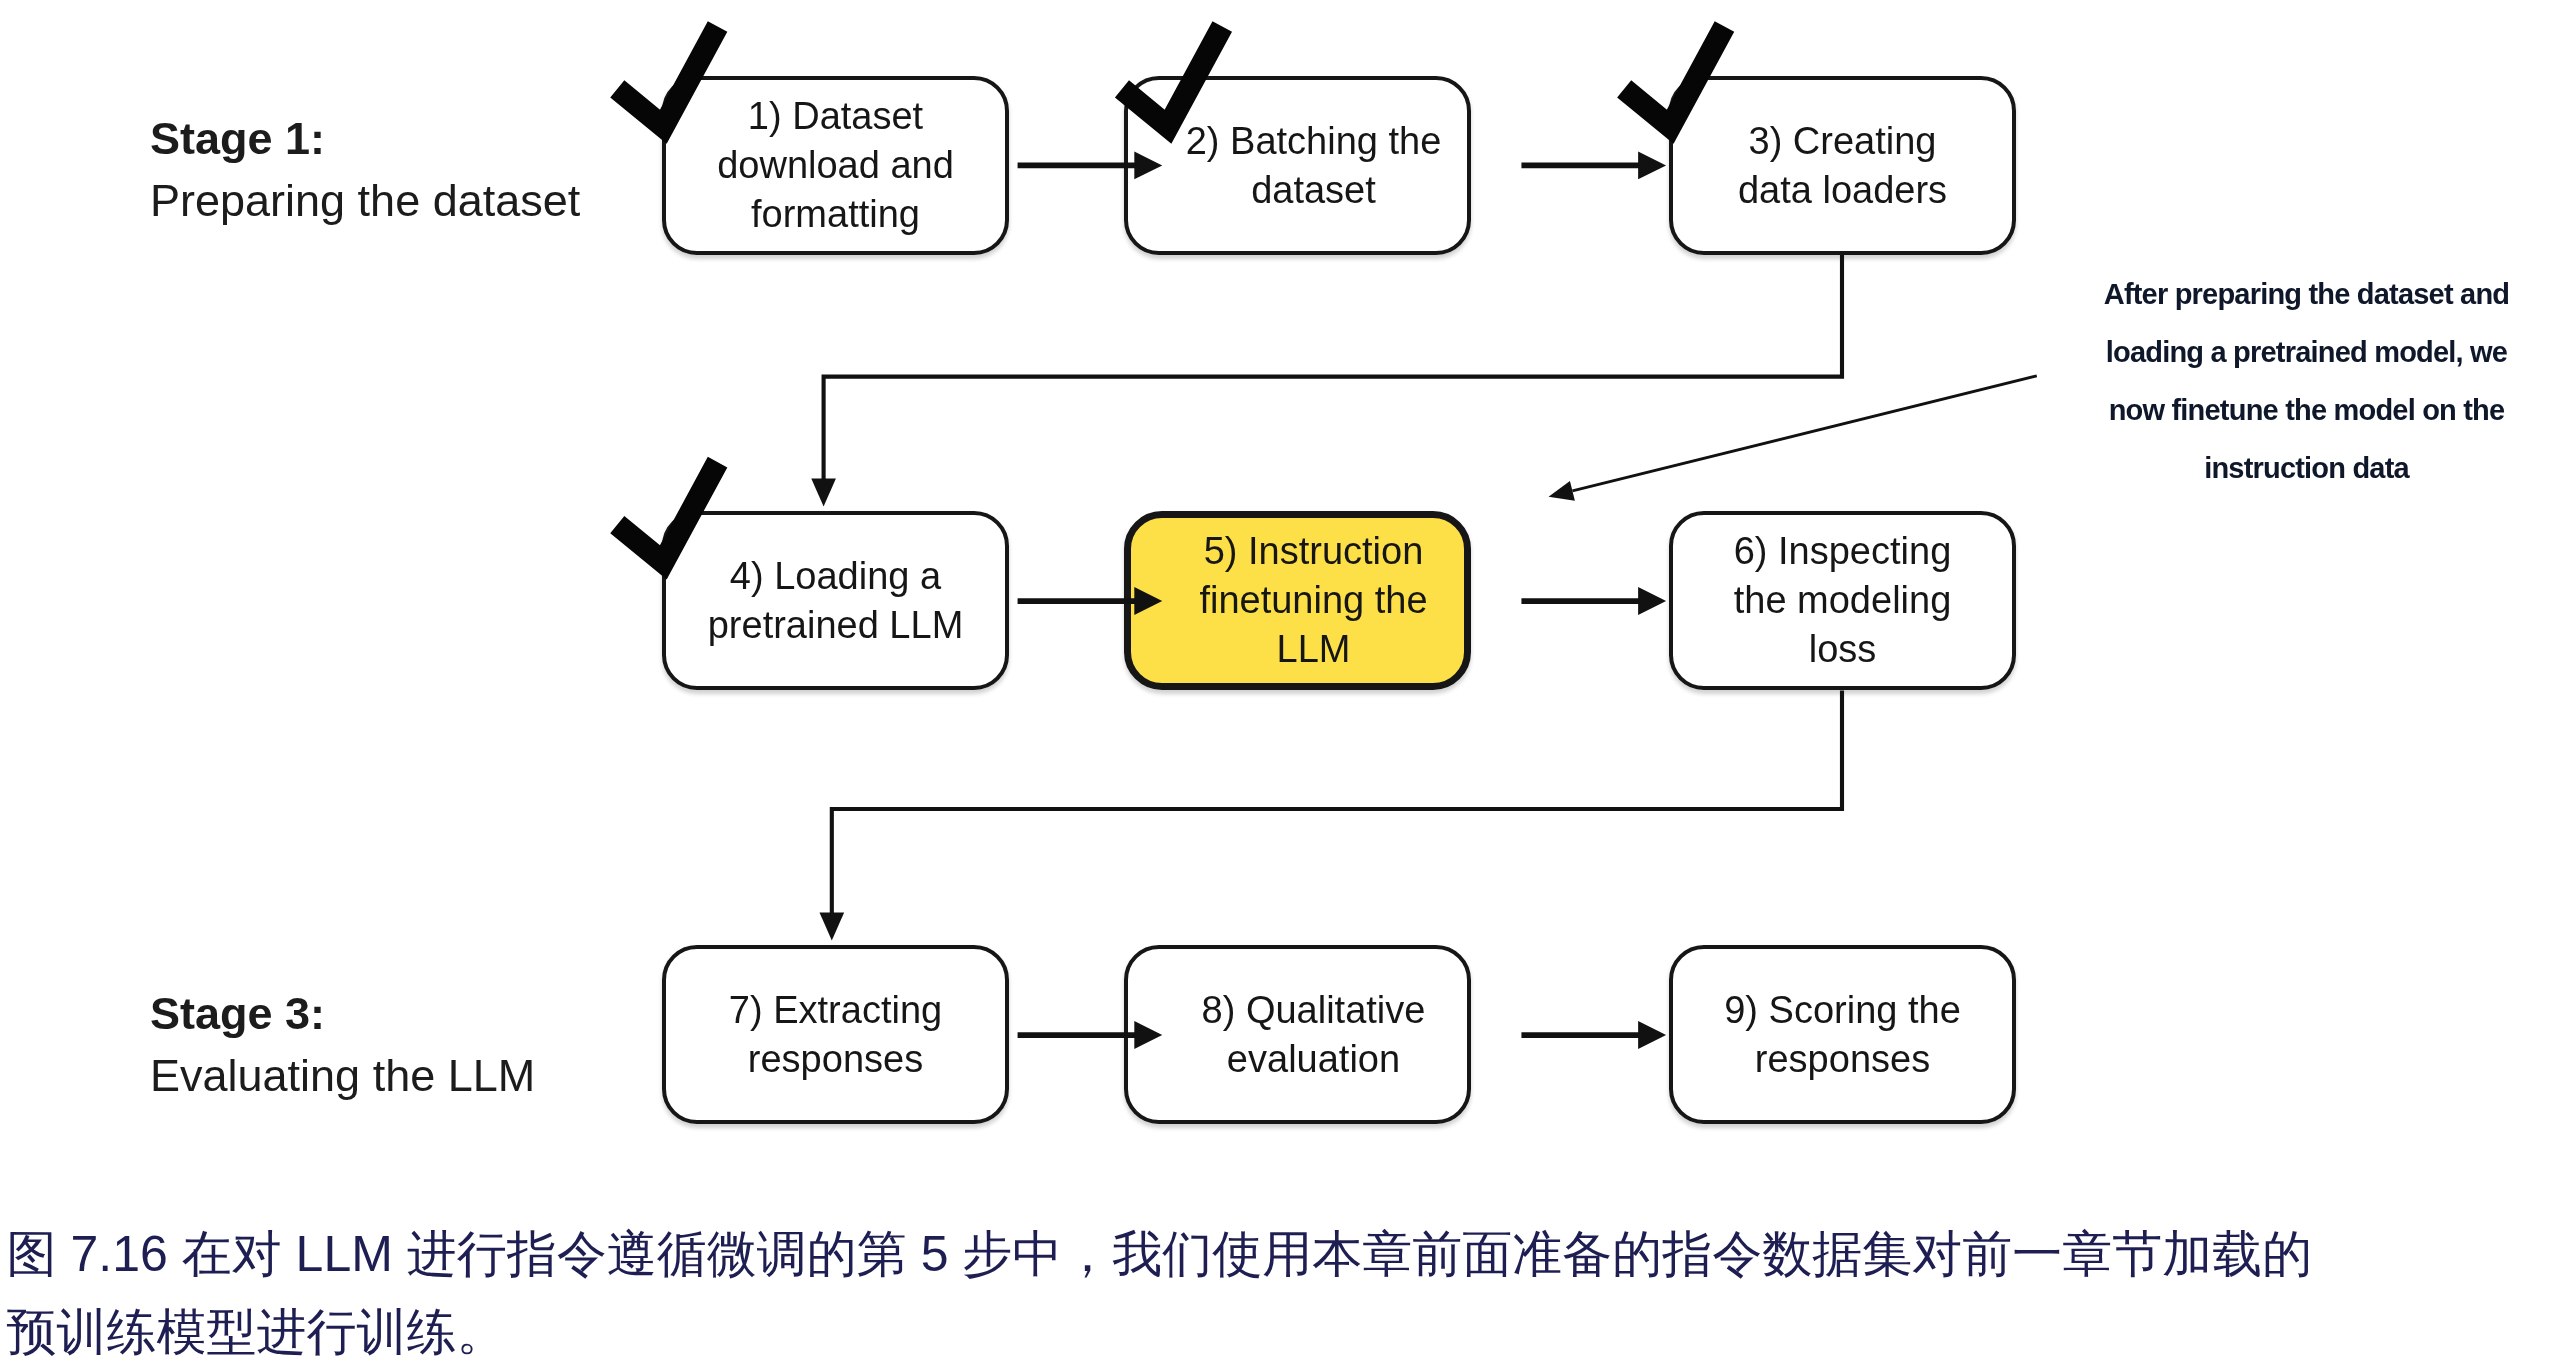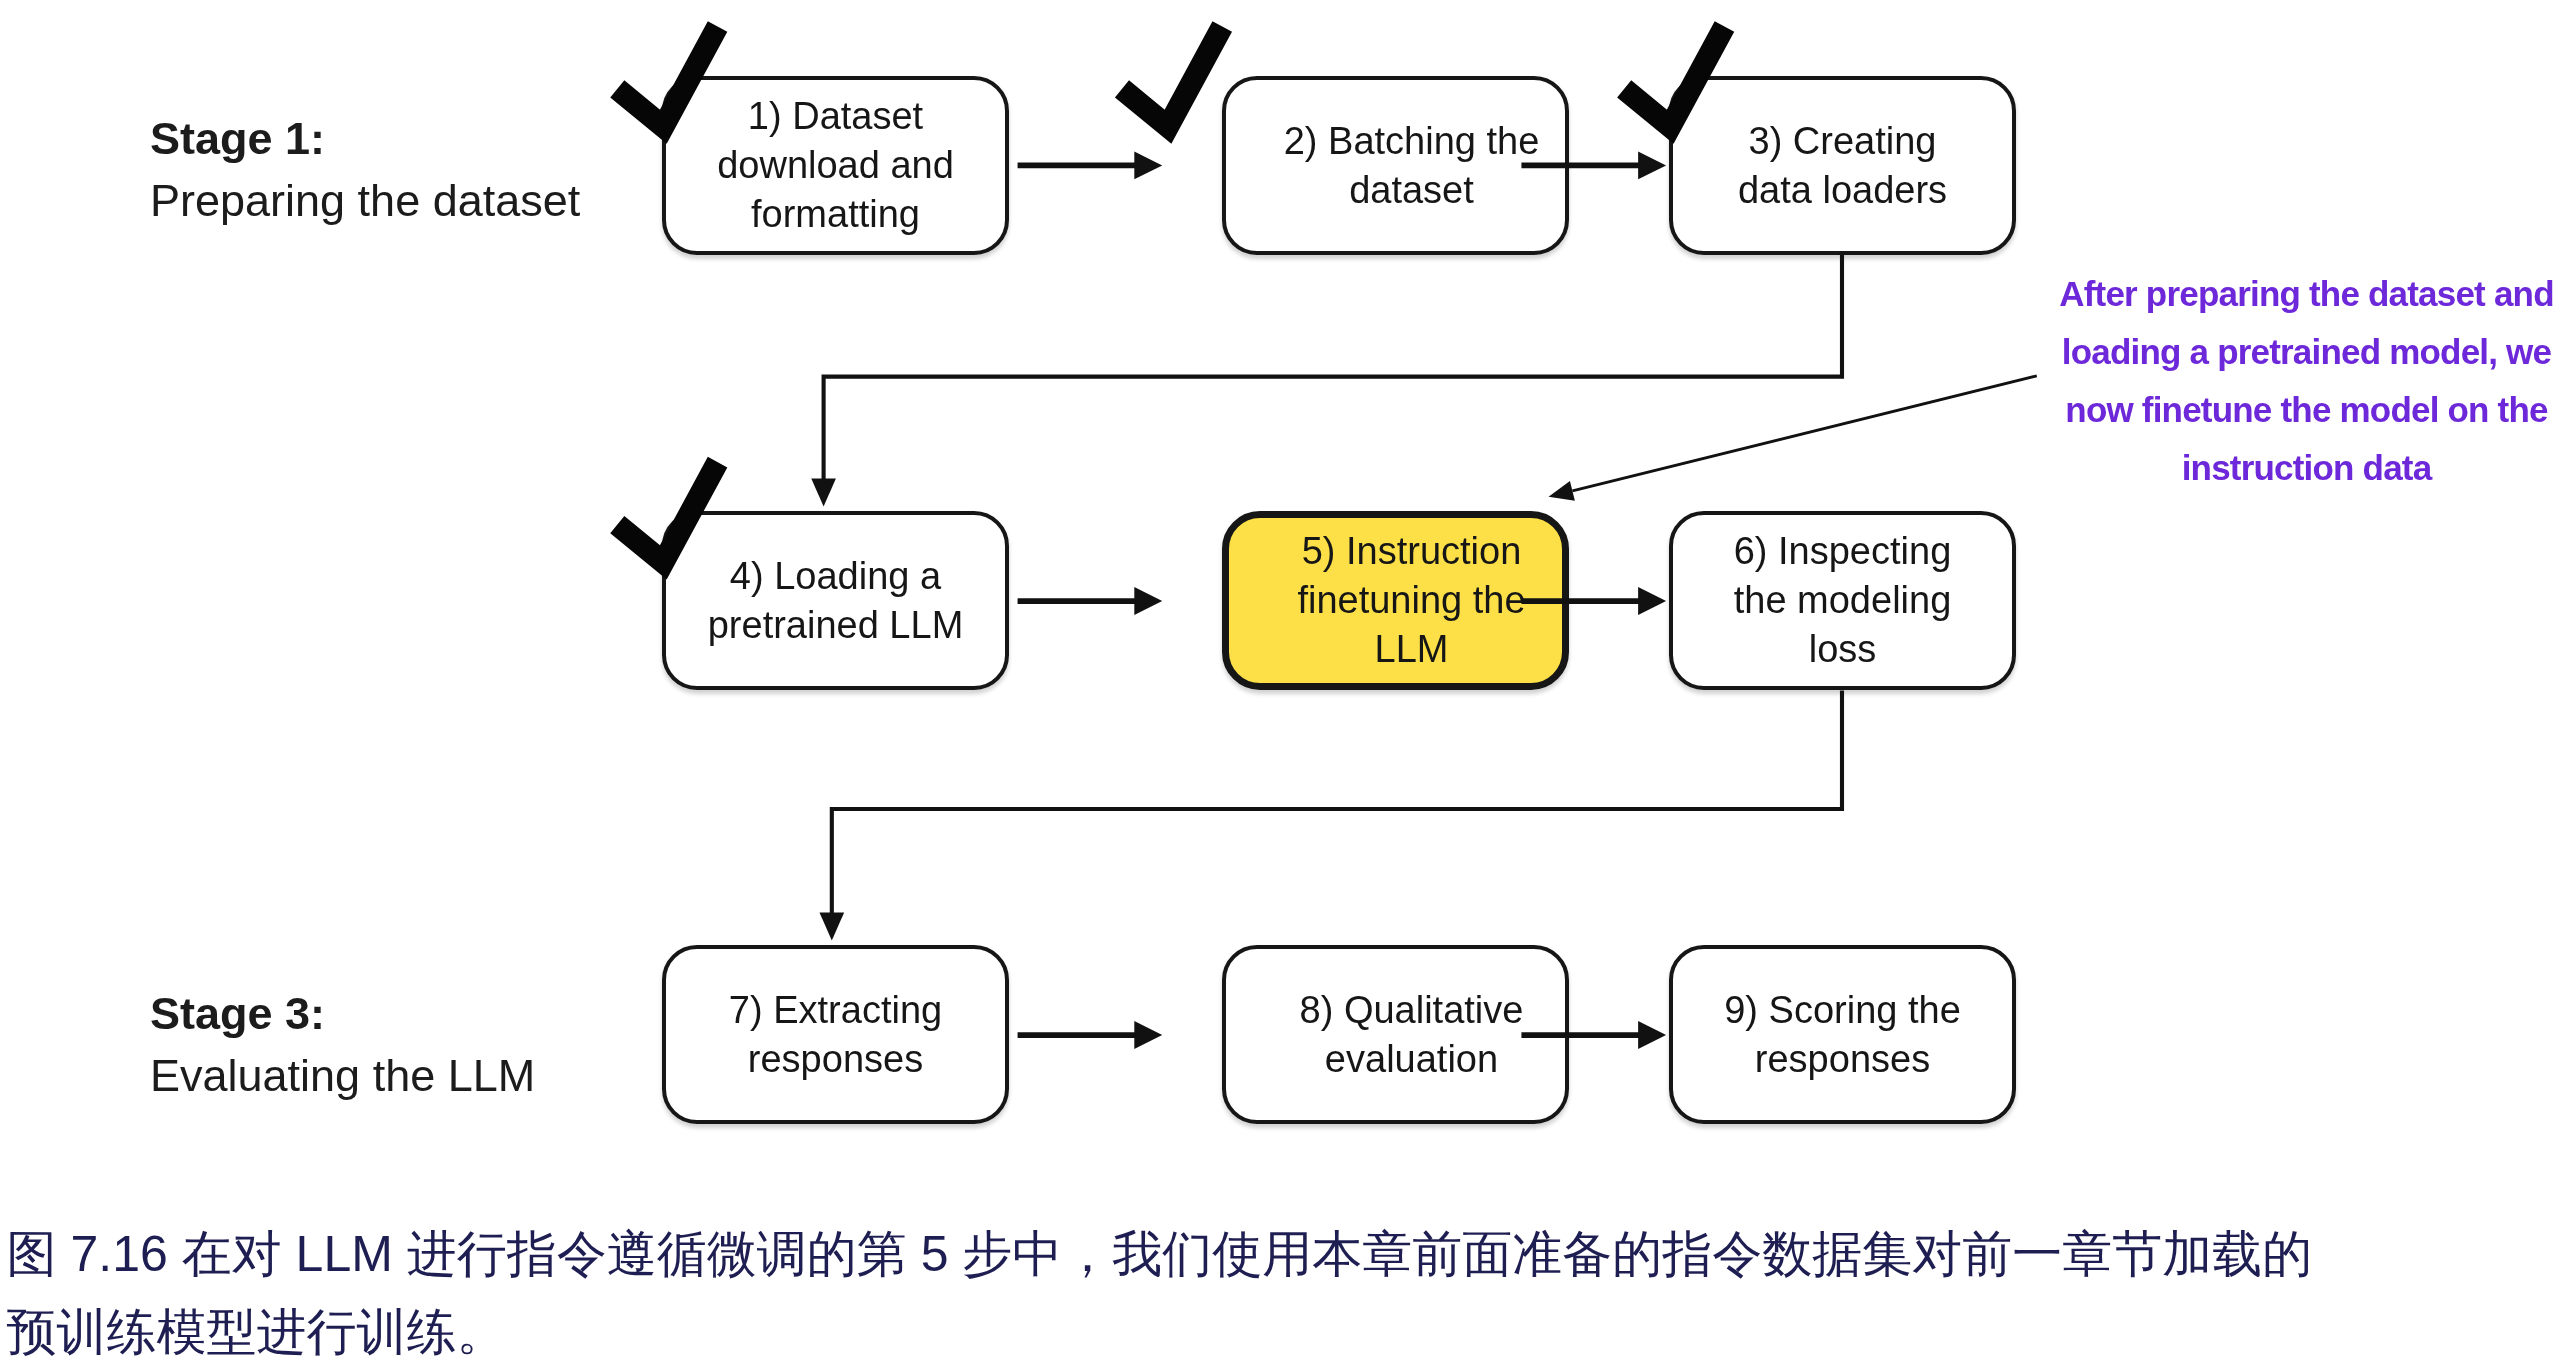--- a/index.html
+++ b/index.html
@@ -54,21 +54,21 @@
     font-size: 38px;
     line-height: 49px;
     white-space: pre-line;
     color: #161616;
   }
   .step-box.highlight {
     border-width: 7.4px;
     border-radius: 38px;
   }
   .col-1 { left: 662px; }
-  .col-2 { left: 1222px; padding-left: 32px; }
+  .col-2 { left: 1124px; padding-left: 32px; }
   .col-3 { left: 1669px; }
   .row-1 { top: 76px; }
   .row-2 { top: 511px; }
   .row-3 { top: 945px; }
 
   
   svg.overlay {
     position: absolute;
     left: 0; top: 0;
     pointer-events: none;
@@ -77,26 +77,26 @@
   .conn-head { fill: #111; stroke: none; }
   .checkmark { stroke: #060606; fill: none; stroke-width: 27; }
 
   
   .annotation {
     position: absolute;
     left: 2037px;
     top: 265px;
     width: 539px;
     text-align: center;
-    font-size: 35px;
+    font-size: 29px;
     font-weight: 700;
     letter-spacing: -0.8px;
     line-height: 58px;
     white-space: pre-line;
-    color: #6d28d9;
+    color: #0f172a;
   }
 
   
   .caption {
     position: absolute;
     left: 6.6px;
     top: 1215px;
     width: 2569px;
     font-size: 50px;
     line-height: 78px;

